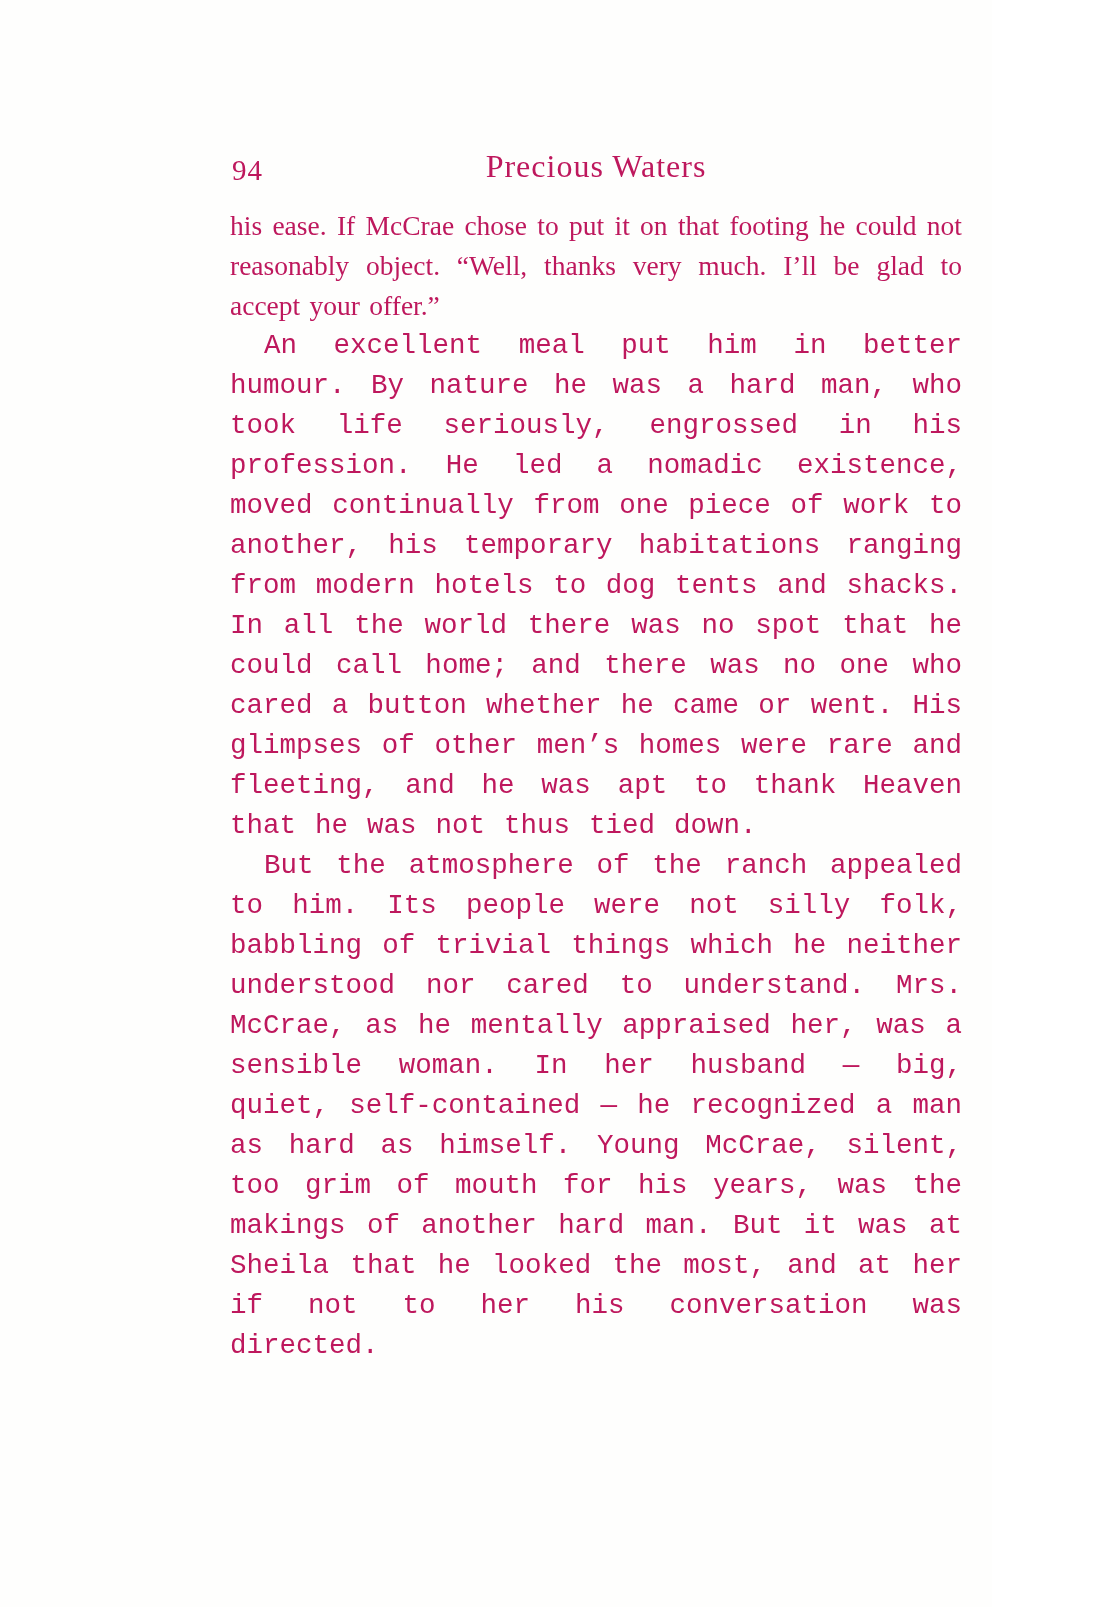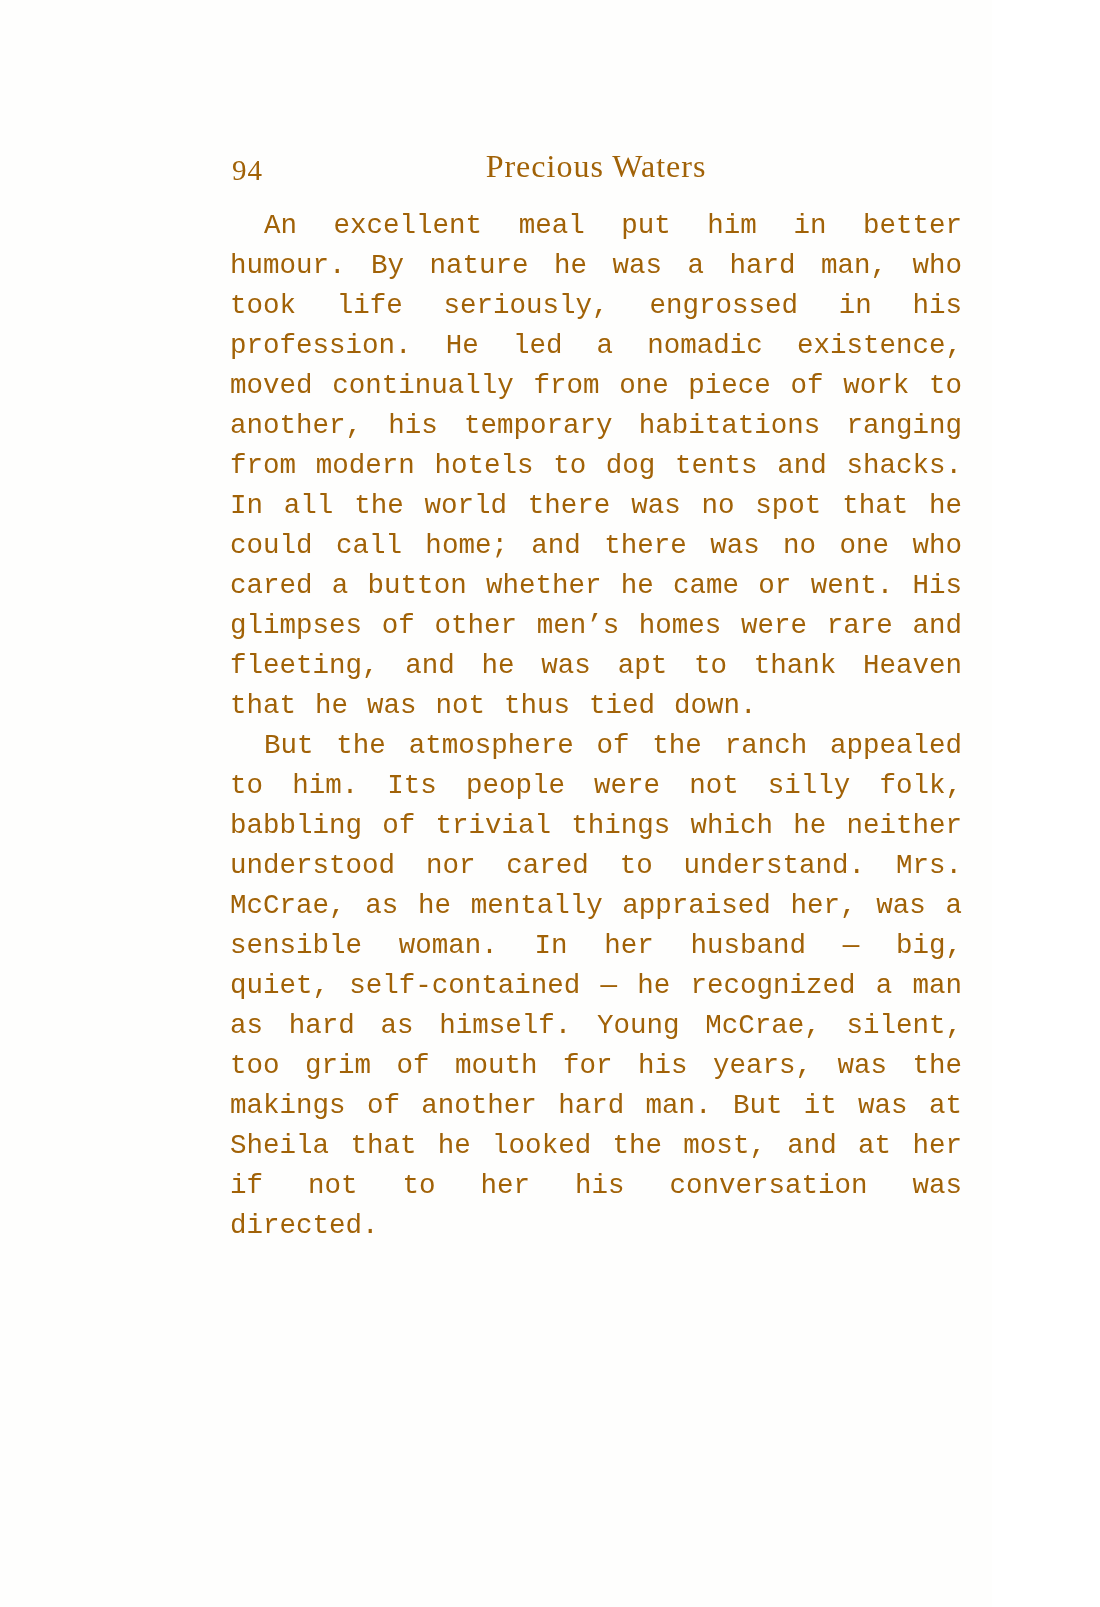--- a/index.html
+++ b/index.html
@@ -7,21 +7,21 @@
     padding: 0;
     background: #ffffff;
   }
   .page {
     position: relative;
     width: 992px;
     height: 1607px;
     background: #fefefd;
     overflow: hidden;
     font-family: "Liberation Serif", "DejaVu Serif", serif;
-    color: #a16207;
+    color: #be185d;
   }
   
   .specks {
     position: absolute;
     top: 0; left: 0;
     width: 2px; height: 2px;
     border-radius: 50%;
     background: transparent;
     box-shadow:
       760px 40px 0 1px #b9b9b4,
@@ -78,17 +78,18 @@
 <body>
 
 <div class="page">
   <div class="specks"></div>
   <div class="content">
     <header class="running-header">
       <span class="page-number">94</span>
       <h1 class="book-title">Precious Waters</h1>
     </header>
     <main class="text-block">
+        <p class="">his ease. If McCrae chose to put it on that footing he could not reasonably object. “Well, thanks very much. I’ll be glad to accept your offer.”</p>
         <p class="indent">An excellent meal put him in better humour. By nature he was a hard man, who took life seriously, engrossed in his profession. He led a nomadic existence, moved continually from one piece of work to another, his temporary habitations ranging from modern hotels to dog tents and shacks. In all the world there was no spot that he could call home; and there was no one who cared a button whether he came or went. His glimpses of other men’s homes were rare and fleeting, and he was apt to thank Heaven that he was not thus tied down.</p>
         <p class="indent">But the atmosphere of the ranch appealed to him. Its people were not silly folk, babbling of trivial things which he neither understood nor cared to understand. Mrs. McCrae, as he mentally appraised her, was a sensible woman. In her husband — big, quiet, self-contained — he recognized a man as hard as himself. Young McCrae, silent, too grim of mouth for his years, was the makings of another hard man. But it was at Sheila that he looked the most, and at her if not to her his conversation was directed.</p>
       </main>
   </div>
 </div>
 
 </body></html>

